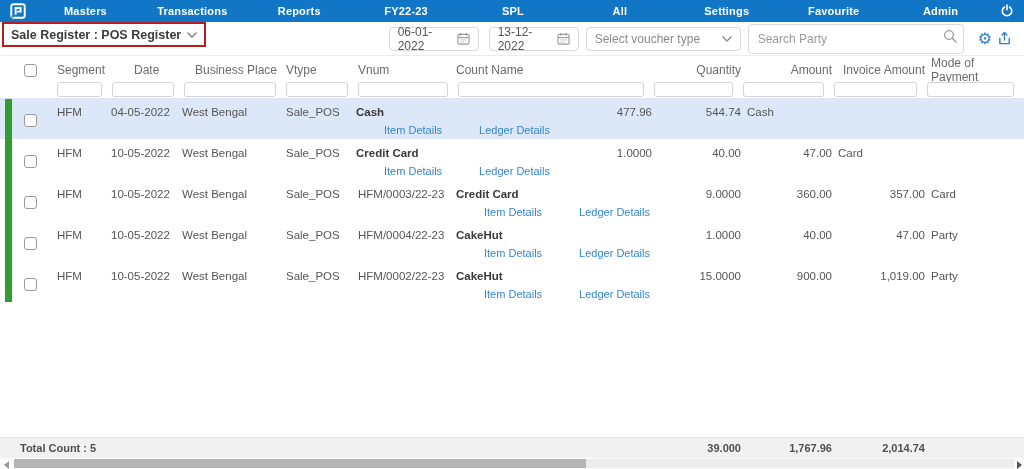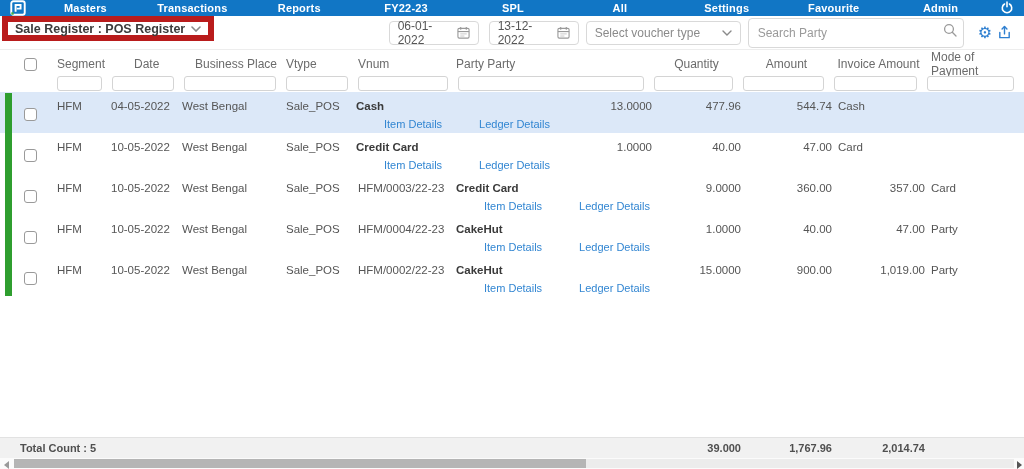--- a/index.html
+++ b/index.html
@@ -3,37 +3,37 @@
 <meta charset="utf-8">
 <style>
   * { margin:0; padding:0; box-sizing:border-box; }
   html,body { width:1024px; height:469px; overflow:hidden; }
   body {
     font-family:"Liberation Sans", sans-serif;
     background:#fff; color:#555; position:relative;
   }
   
   .navbar {
-    height:16px; background:#1176c5; display:flex; align-items:center;
+    height:22px; background:#1176c5; display:flex; align-items:center;
     padding:0 10px;
   }
   .logo { width:16px; height:16px; margin-right:6px; flex:none; }
   .nav-items { flex:1; display:flex; }
   .nav-item {
     flex:1; text-align:center; color:#fff; font-size:11px; font-weight:700;
     letter-spacing:.2px; cursor:pointer; white-space:nowrap;
   }
   .power { width:20px; text-align:right; flex:none; cursor:pointer; }
   
   .toolbar {
     position:relative; height:34px; display:flex; align-items:center;
     padding-right:12px; border-bottom:1px solid #ededed; background:#fff;
   }
   .register-box {
-    position:absolute; left:2px; top:0; height:25px; border:6px solid #b91c1c;
+    position:absolute; left:2px; top:0; height:25px; border:2px solid #b91c1c;
     display:flex; align-items:center; padding:0 7px; gap:6px; cursor:pointer;
     background:#fff;
   }
   .register-label { font-size:12.5px; font-weight:700; color:#3c3c3c; white-space:nowrap; }
   .tb-group { margin-left:auto; display:flex; align-items:center; }
   .field {
     height:24px; border:1px solid #d9d9d9; border-radius:4px; background:#fff;
     display:flex; align-items:center; justify-content:space-between;
     font-size:12px; color:#555; padding:0 8px; cursor:pointer;
   }
@@ -56,21 +56,21 @@
   .tb-icon { margin-left:14px; cursor:pointer; display:flex; align-items:center; }
   .gear-glyph { font-size:16px; color:#2e7fd0; line-height:1; }
   .mgap { margin-left:5px; }
   
   .grid {
     display:grid;
     grid-template-columns:16px 28px 66px 72px 102px 72px 100px 196px 89px 91px 93px 97px;
     padding-right:2px;
   }
   .thead { height:22px; align-items:center; color:#6b6b6b; font-size:12px; }
-  .thead .num { text-align:center; }
+  .thead .num { text-align:right; }
   .thead .c { padding-left:13px; white-space:nowrap; }
   .thead .c0 { padding-left:0; }
   .thead .mode-h { padding-left:6px; }
   .tfilters { height:20px; align-items:center; }
   .tfilters input {
     width:calc(100% - 10px); height:15px; border:1px solid #d4d4d4;
     border-radius:3px; margin-left:2px; outline:none; background:#fff;
     font:10px "Liberation Sans", sans-serif; padding:0 3px;
   }
   .tbody { position:relative; }
@@ -218,21 +218,21 @@
 <div class="grid thead">
   <div></div>
   <div class="cb-cell">
       <input type="checkbox" class="checkbox" style="margin-top: 0px;">
     </div>
   <div class="c">Segment</div>
   <div class="c" style="padding-left:24px">Date</div>
   <div class="c">Business Place</div>
   <div class="c" style="padding-left:2px">Vtype</div>
   <div class="c" style="padding-left:2px">Vnum</div>
-  <div class="c c0">Party Party</div>
+  <div class="c c0">Count Name</div>
   <div class="num">Quantity</div>
   <div class="num">Amount</div>
   <div class="num">Invoice Amount</div>
   <div class="mode-h">Mode of Payment</div>
 </div>
 
 <div class="grid tfilters">
   <div></div>
     <div></div>
   <div style="padding-left:11px"><input type="text" style=""></div>
@@ -258,21 +258,20 @@
     <div class="cell" style="padding-left:1px">04-05-2022</div>
     <div class="cell" style="padding-left:0">West Bengal</div>
     <div class="cell" style="padding-left:2px">Sale_POS</div>
     <div class="party-cell">
       <div class="party-name">Cash</div>
       <div class="party-links">
         <a class="dlink">Item Details</a>
         <a class="dlink">Ledger Details</a>
       </div>
     </div>
-    <div class="num">13.0000</div>
     <div class="num">477.96</div>
     <div class="num">544.74</div>
     <div class="mode-c">Cash</div>
   </div>
     <div class="grid trow">
     <div></div>
     <div class="cb-cell">
         <input type="checkbox" class="checkbox" style="">
       </div>
     <div class="cell">HFM</div>

